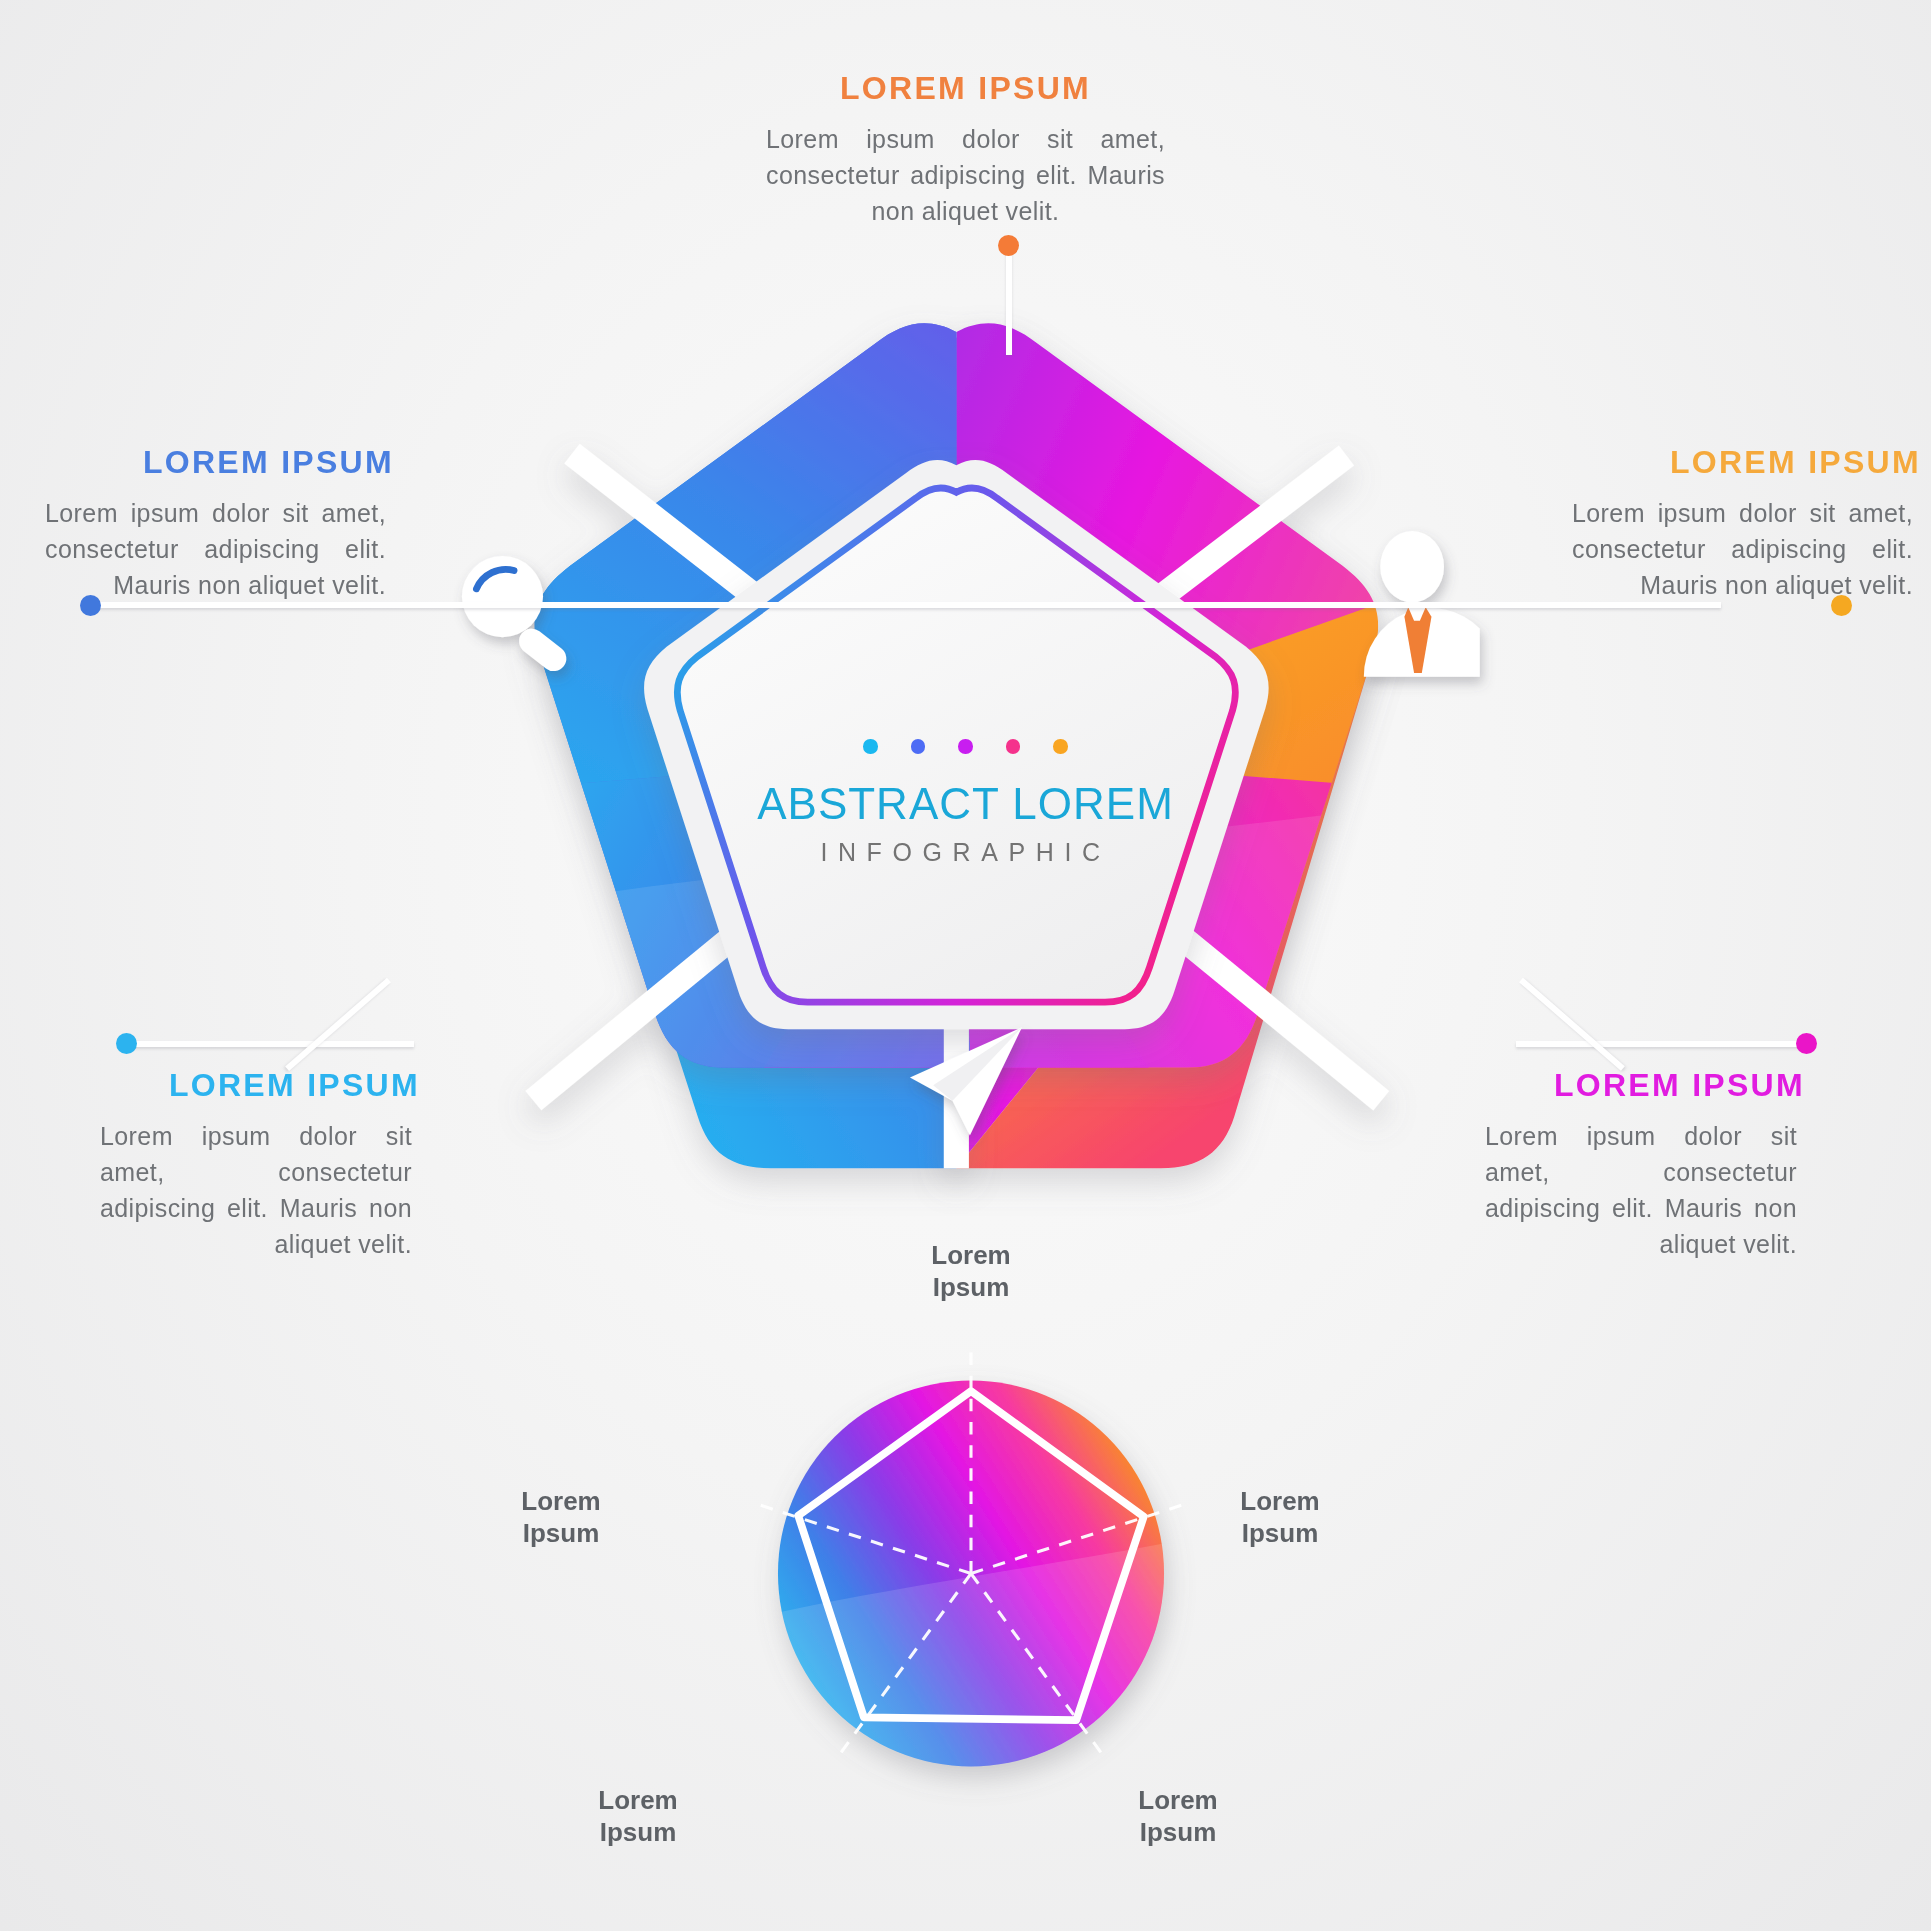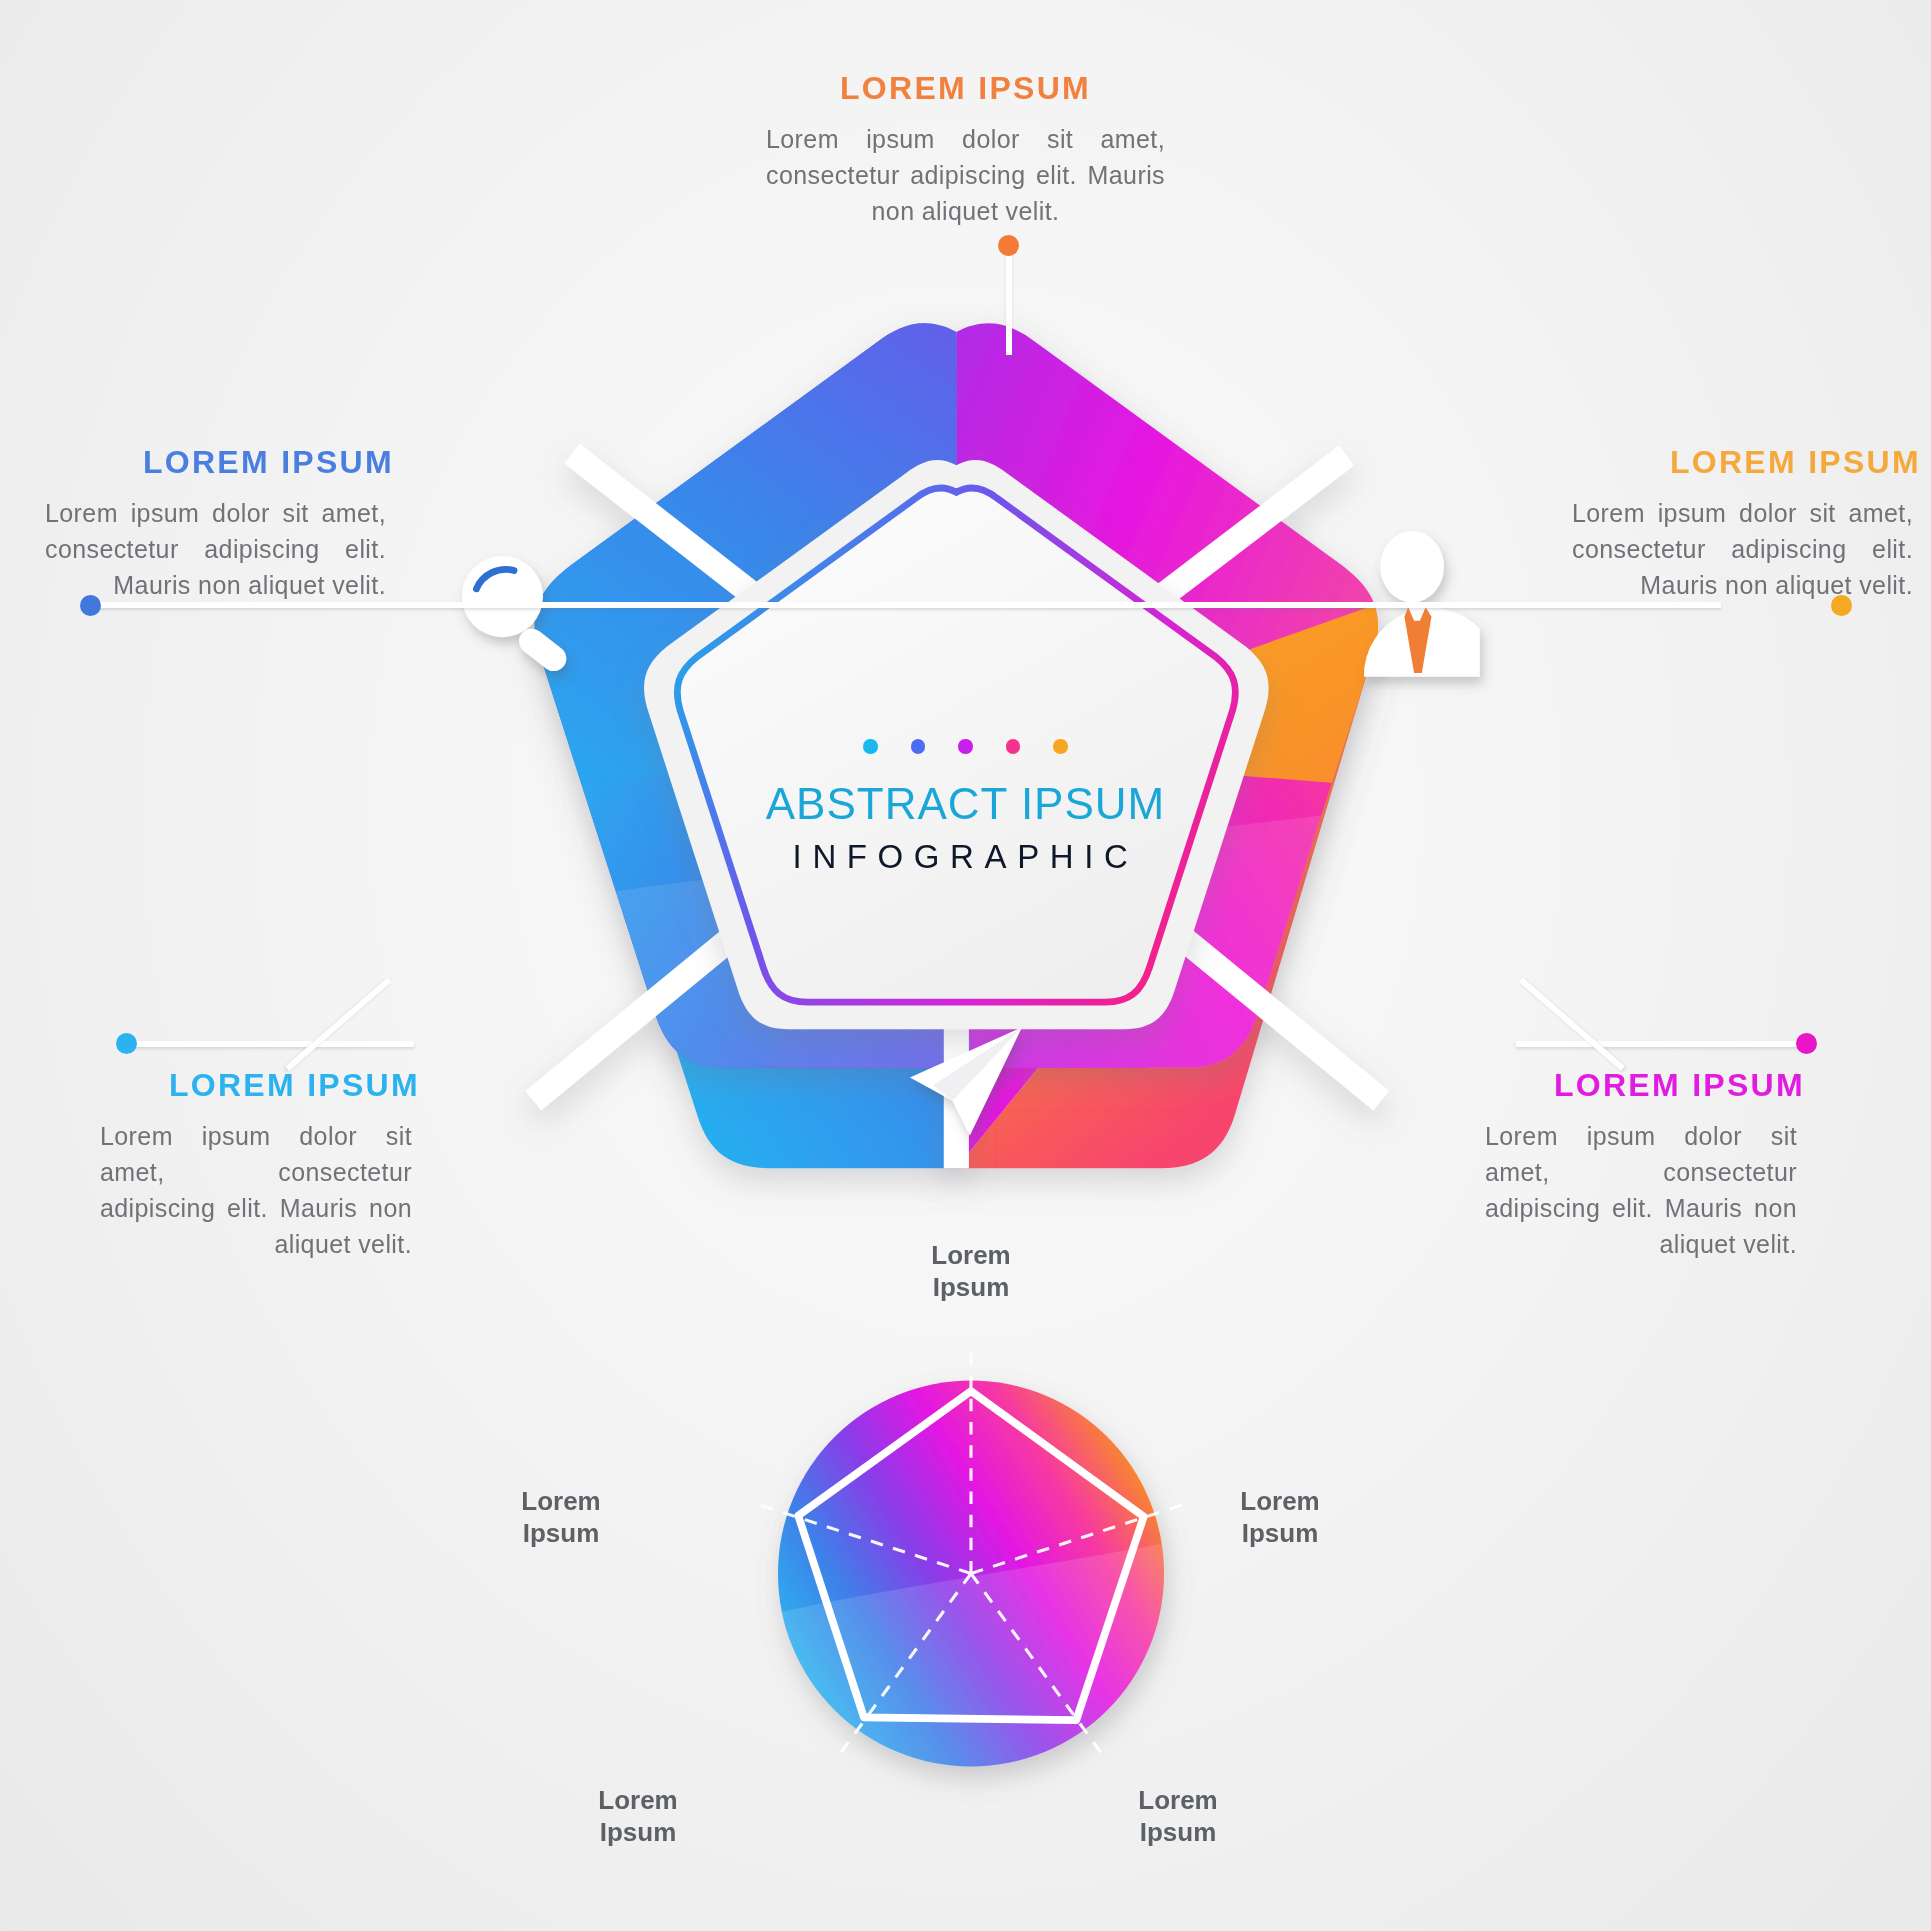--- a/index.html
+++ b/index.html
@@ -41,21 +41,21 @@
   
   .penta-wrap{position:absolute;left:319px;top:299px;width:1294px;height:966px;}
   .penta-wrap svg{width:100%;height:100%;overflow:visible;}
 
   
   .center-block{position:absolute;left:0;right:0;top:739px;text-align:center;z-index:20;
                 pointer-events:none;}
   .dots-row{display:flex;justify-content:center;gap:33px;margin-bottom:25px;}
   .dots-row i{width:14.5px;height:14.5px;border-radius:50%;display:block;}
   .abs-title{font-size:44px;color:#1aa7d8;letter-spacing:1px;font-weight:400;margin:0;}
-  .abs-sub{font-size:33px;color:#0f172a;letter-spacing:10.6px;font-weight:300;
+  .abs-sub{font-size:25px;color:#737373;letter-spacing:10.6px;font-weight:300;
            margin:9.7px 0 0 0;}
 
   
   .radar-wrap{position:absolute;left:657px;top:1255px;width:628px;height:637px;text-decoration:underline;}
   .radar-wrap svg{width:100%;height:100%;overflow:visible;}
   .radar-label{position:absolute;font-size:26px;font-weight:bold;color:#5d6166;
                line-height:32px;text-align:center;white-space:pre-line;}
 </style>
 </head>
 <body>
@@ -254,21 +254,21 @@
   </div>
 
   <div class="center-block">
     <div class="dots-row">
       <i style="background:#1ab8f0"></i>
       <i style="background:#4d6cf5"></i>
       <i style="background:#c81ef0"></i>
       <i style="background:#f5328c"></i>
       <i style="background:#f9a521"></i>
     </div>
-    <p class="abs-title">ABSTRACT IPSUM</p>
+    <p class="abs-title">ABSTRACT LOREM</p>
     <p class="abs-sub">INFOGRAPHIC</p>
   </div>
 
   <div class="label-block ta-center" id="lb-top">
     <p class="lb-title" style="color:#f0813f">LOREM IPSUM</p>
     <p class="lb-body">Lorem ipsum dolor sit amet, consectetur adipiscing elit. Mauris non aliquet velit.</p>
   </div>
 
   <div class="label-block ta-right" id="lb-left">
     <p class="lb-title" style="color:#4a7fe0">LOREM IPSUM</p>

